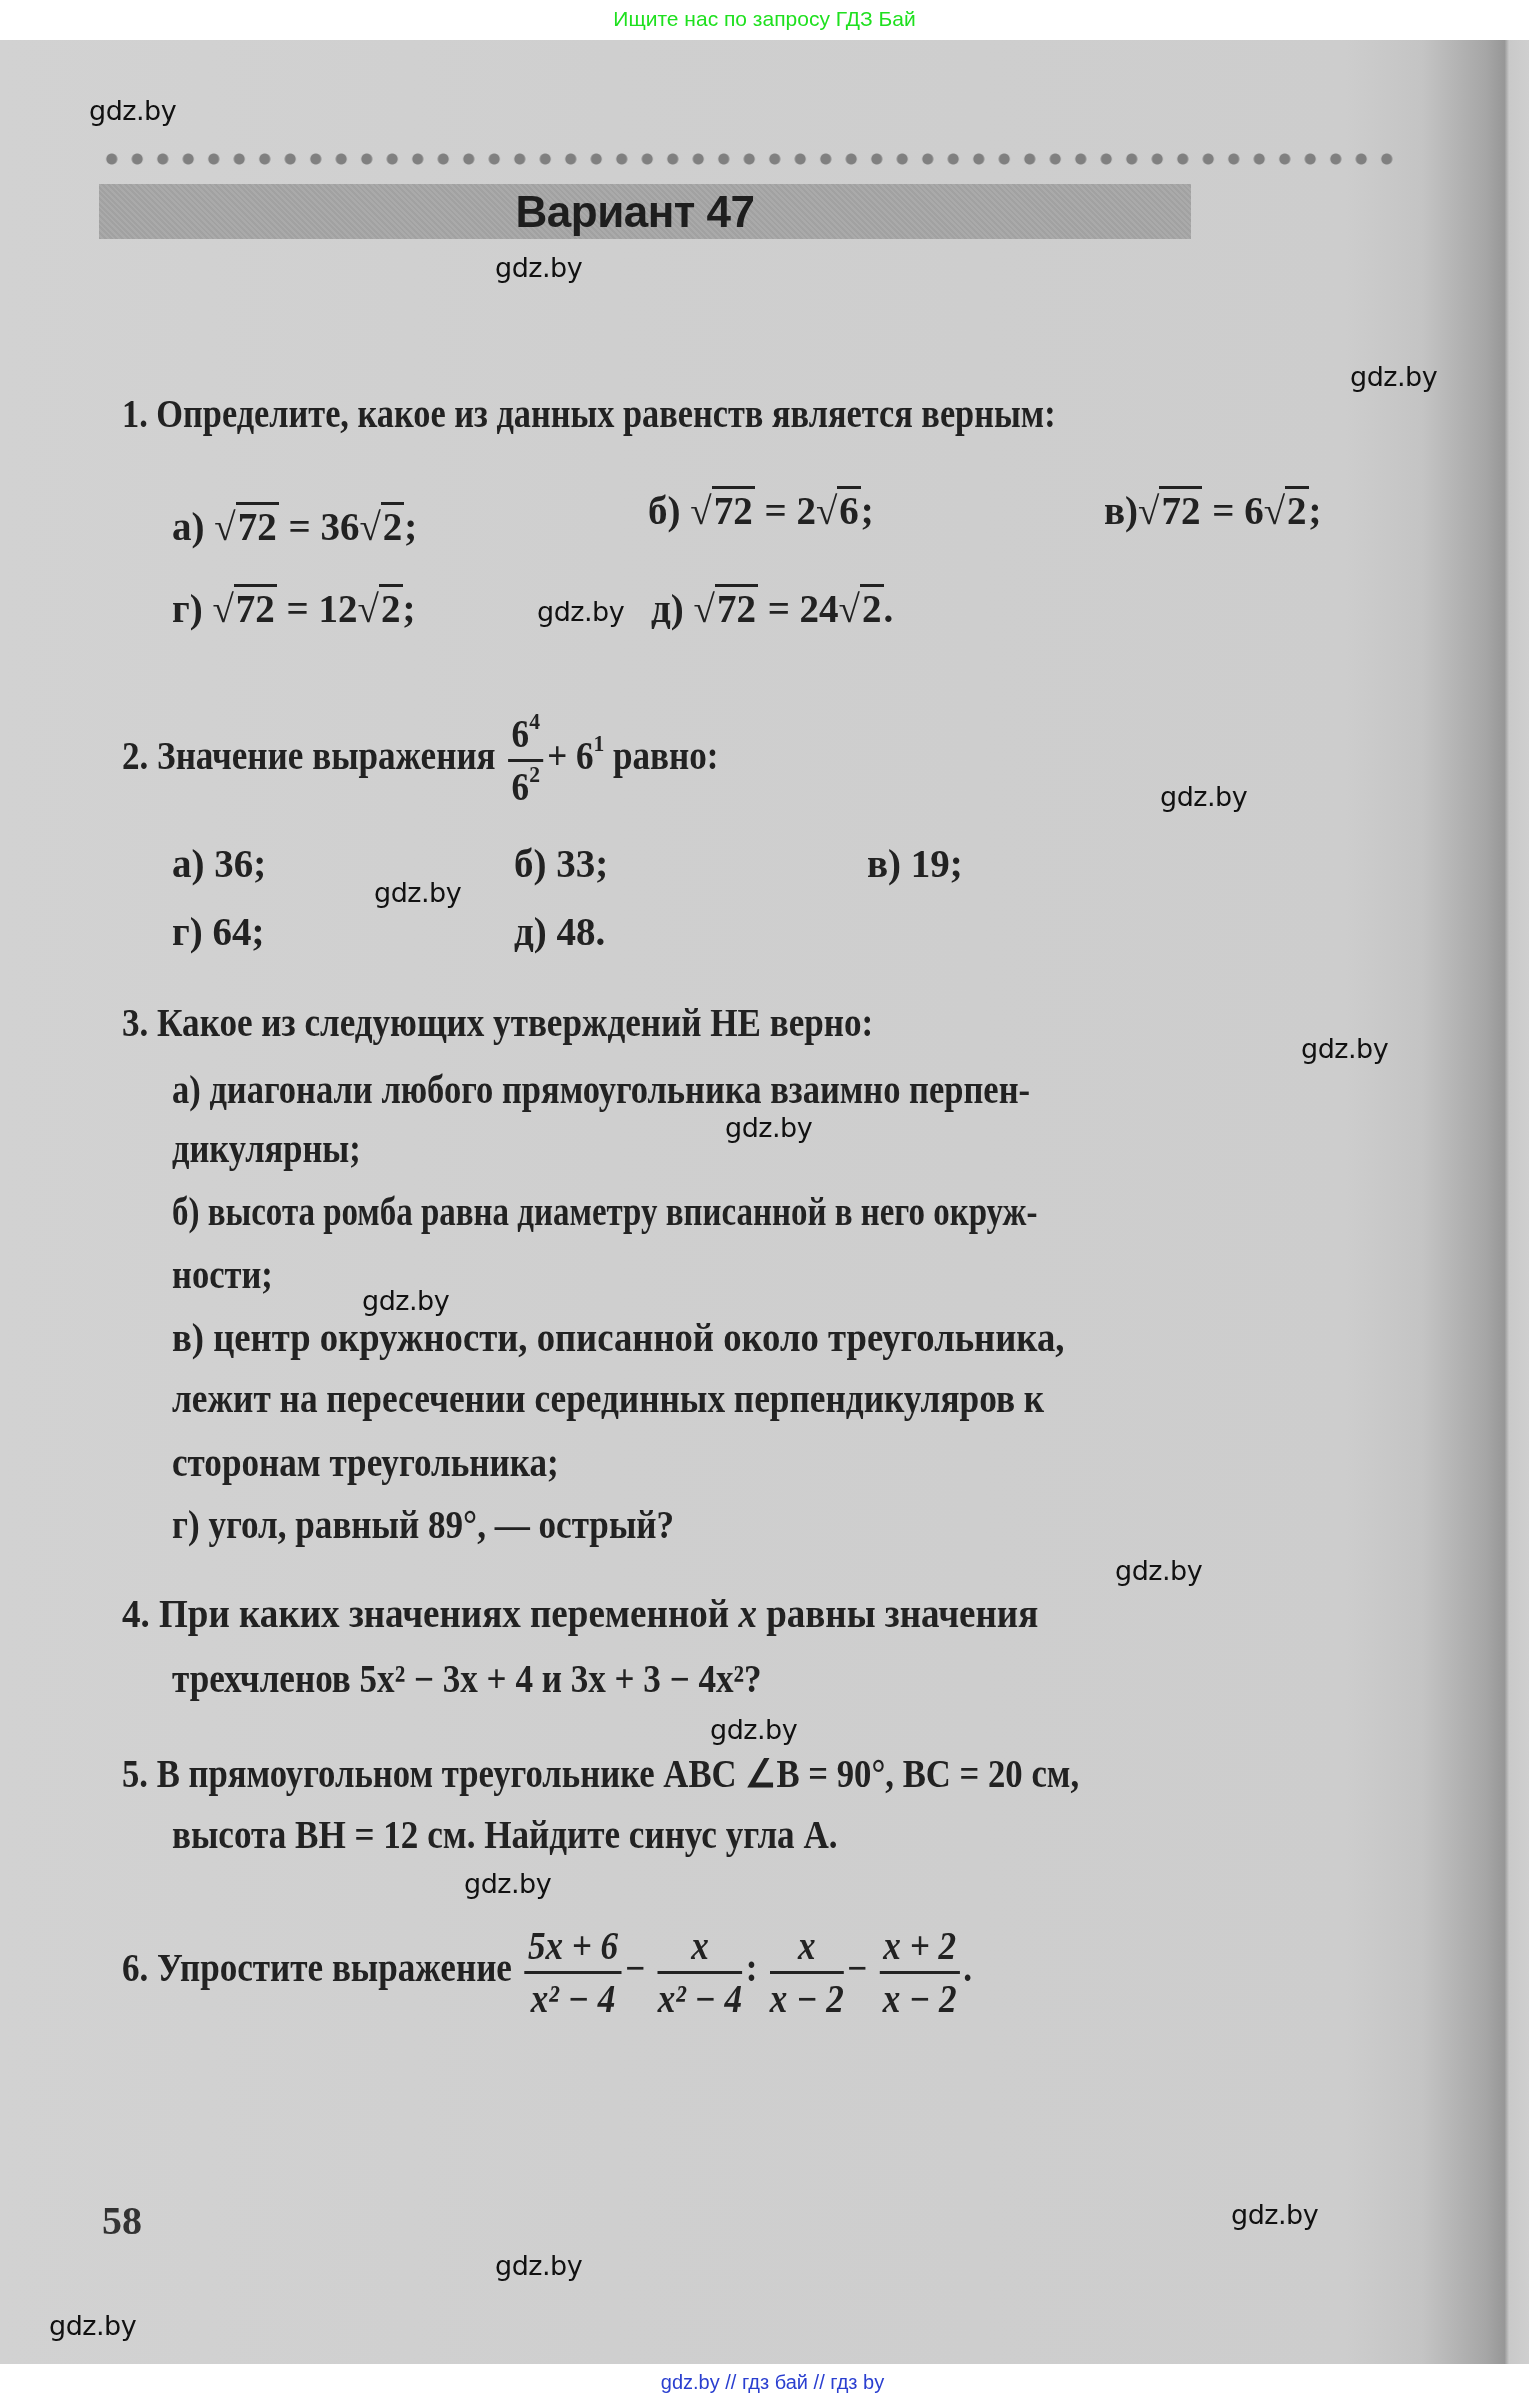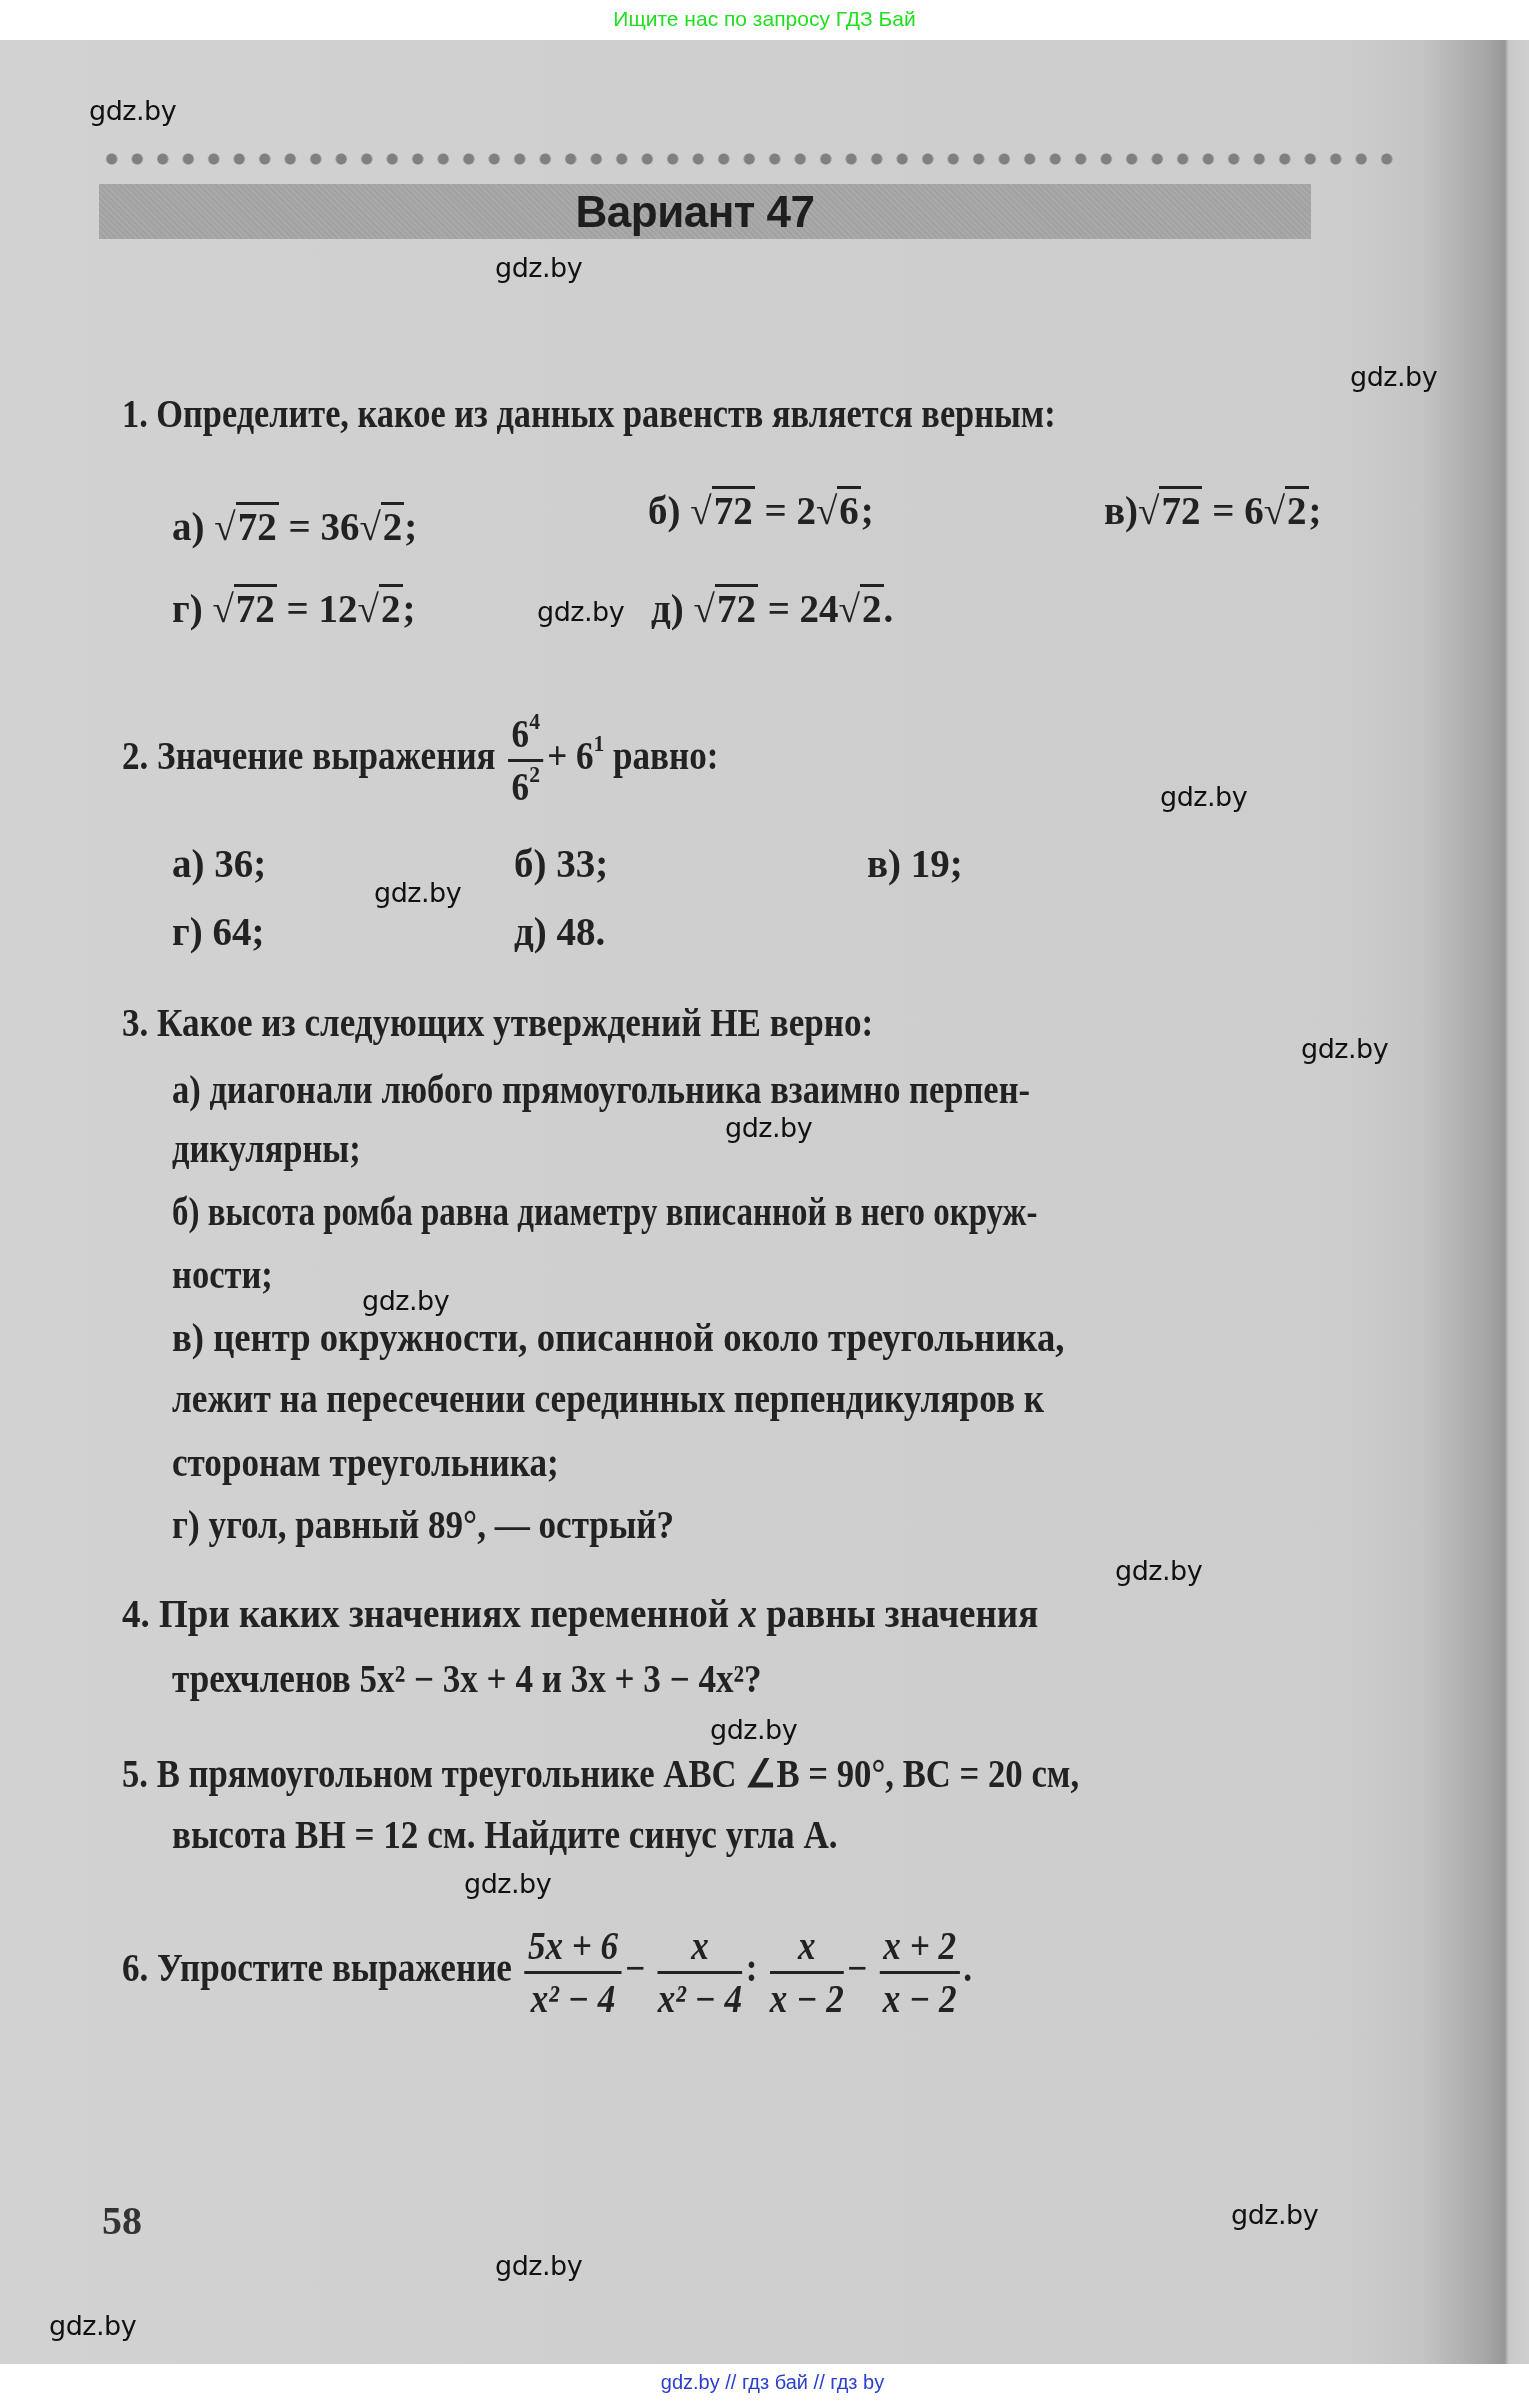--- a/index.html
+++ b/index.html
@@ -6,21 +6,21 @@
   body { width:1529px; height:2405px; position:relative; background:#ffffff; overflow:hidden; font-family:"Liberation Serif", serif; }
   .banner { position:absolute; left:0; top:0; width:1529px; height:44px; text-align:center; }
   .banner-text { font-family:"Liberation Sans", sans-serif; color:#1fe01f; font-size:21px; line-height:38px; }
   .page { position:absolute; left:0; top:40px; width:1529px; height:2324px;
           background:linear-gradient(90deg,#d2d2d2 0,#cfcfcf 40%,#cdcdcd 88%,#c4c4c4 93%,#a6a6a6 97.2%,#979797 98.4%,#c9c9c9 98.7%,#cfcfcf 100%); }
   .footer { position:absolute; left:0; top:2364px; width:1529px; height:41px; text-align:center; }
   .footer-text { font-family:"Liberation Sans", sans-serif; color:#2a3fd0; font-size:20px; line-height:36px;margin-left:16px; }
   .wm { position:absolute; font-family:"DejaVu Sans", sans-serif; font-size:27px; color:#111; letter-spacing:-0.5px; }
   .dots { position:absolute; left:99px; top:151px; width:1300px; height:16px;
           background-image:radial-gradient(circle, #808080 0 5px, transparent 6px); background-size:25.5px 16px; background-repeat:repeat-x; }
-  .hdr { position:absolute; left:99px; top:184px; width:1212px; height:55px; background:#aaaaaa;
+  .hdr { position:absolute; left:99px; top:184px; width:1092px; height:55px; background:#aaaaaa;
          background-image:repeating-linear-gradient(45deg, rgba(0,0,0,0.05) 0 2px, transparent 2px 4px); }
   .hdr-title { position:absolute; left:0; top:0; width:100%; text-align:center; font-family:"Liberation Sans", sans-serif; font-weight:bold;
                font-size:44px; line-height:55px; color:#1e1e1e; letter-spacing:-0.5px; transform:translateX(-10px); }
   .t { position:absolute; font-weight:bold; color:#222; font-size:39px; line-height:46px; white-space:nowrap; transform-origin:0 50%; }
   .m { font-style:italic; }
   .rad { border-top:3px solid #222; padding:0 2px; }
   .frac { display:inline-block; vertical-align:middle; text-align:center; margin:0 4px; }
   .frac .num { display:block; border-bottom:3px solid #222; padding:0 4px; line-height:50px; }
   .frac .den { display:block; line-height:50px; }
   sup { font-size:24px; vertical-align:18px; line-height:0; }

